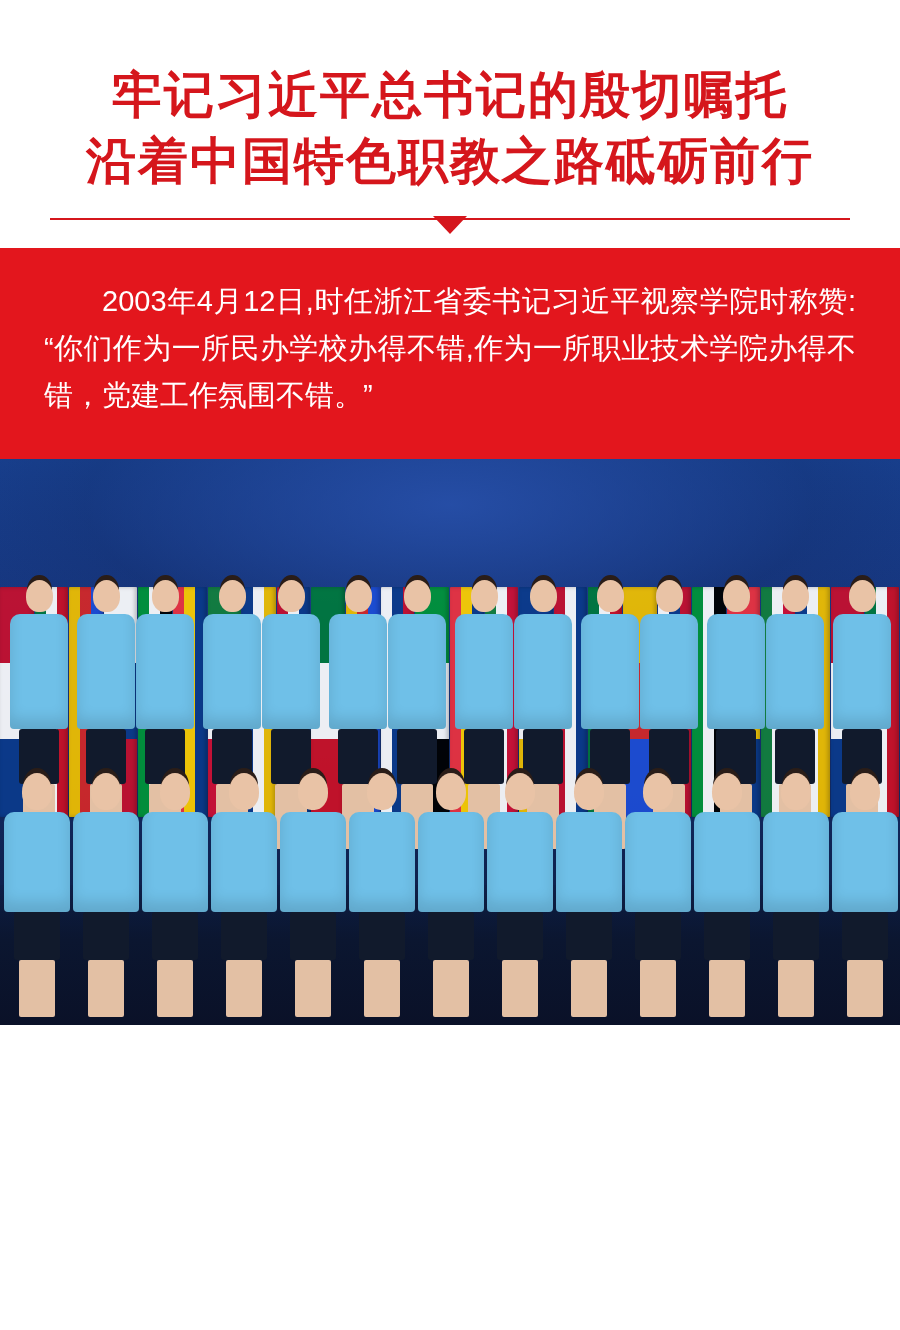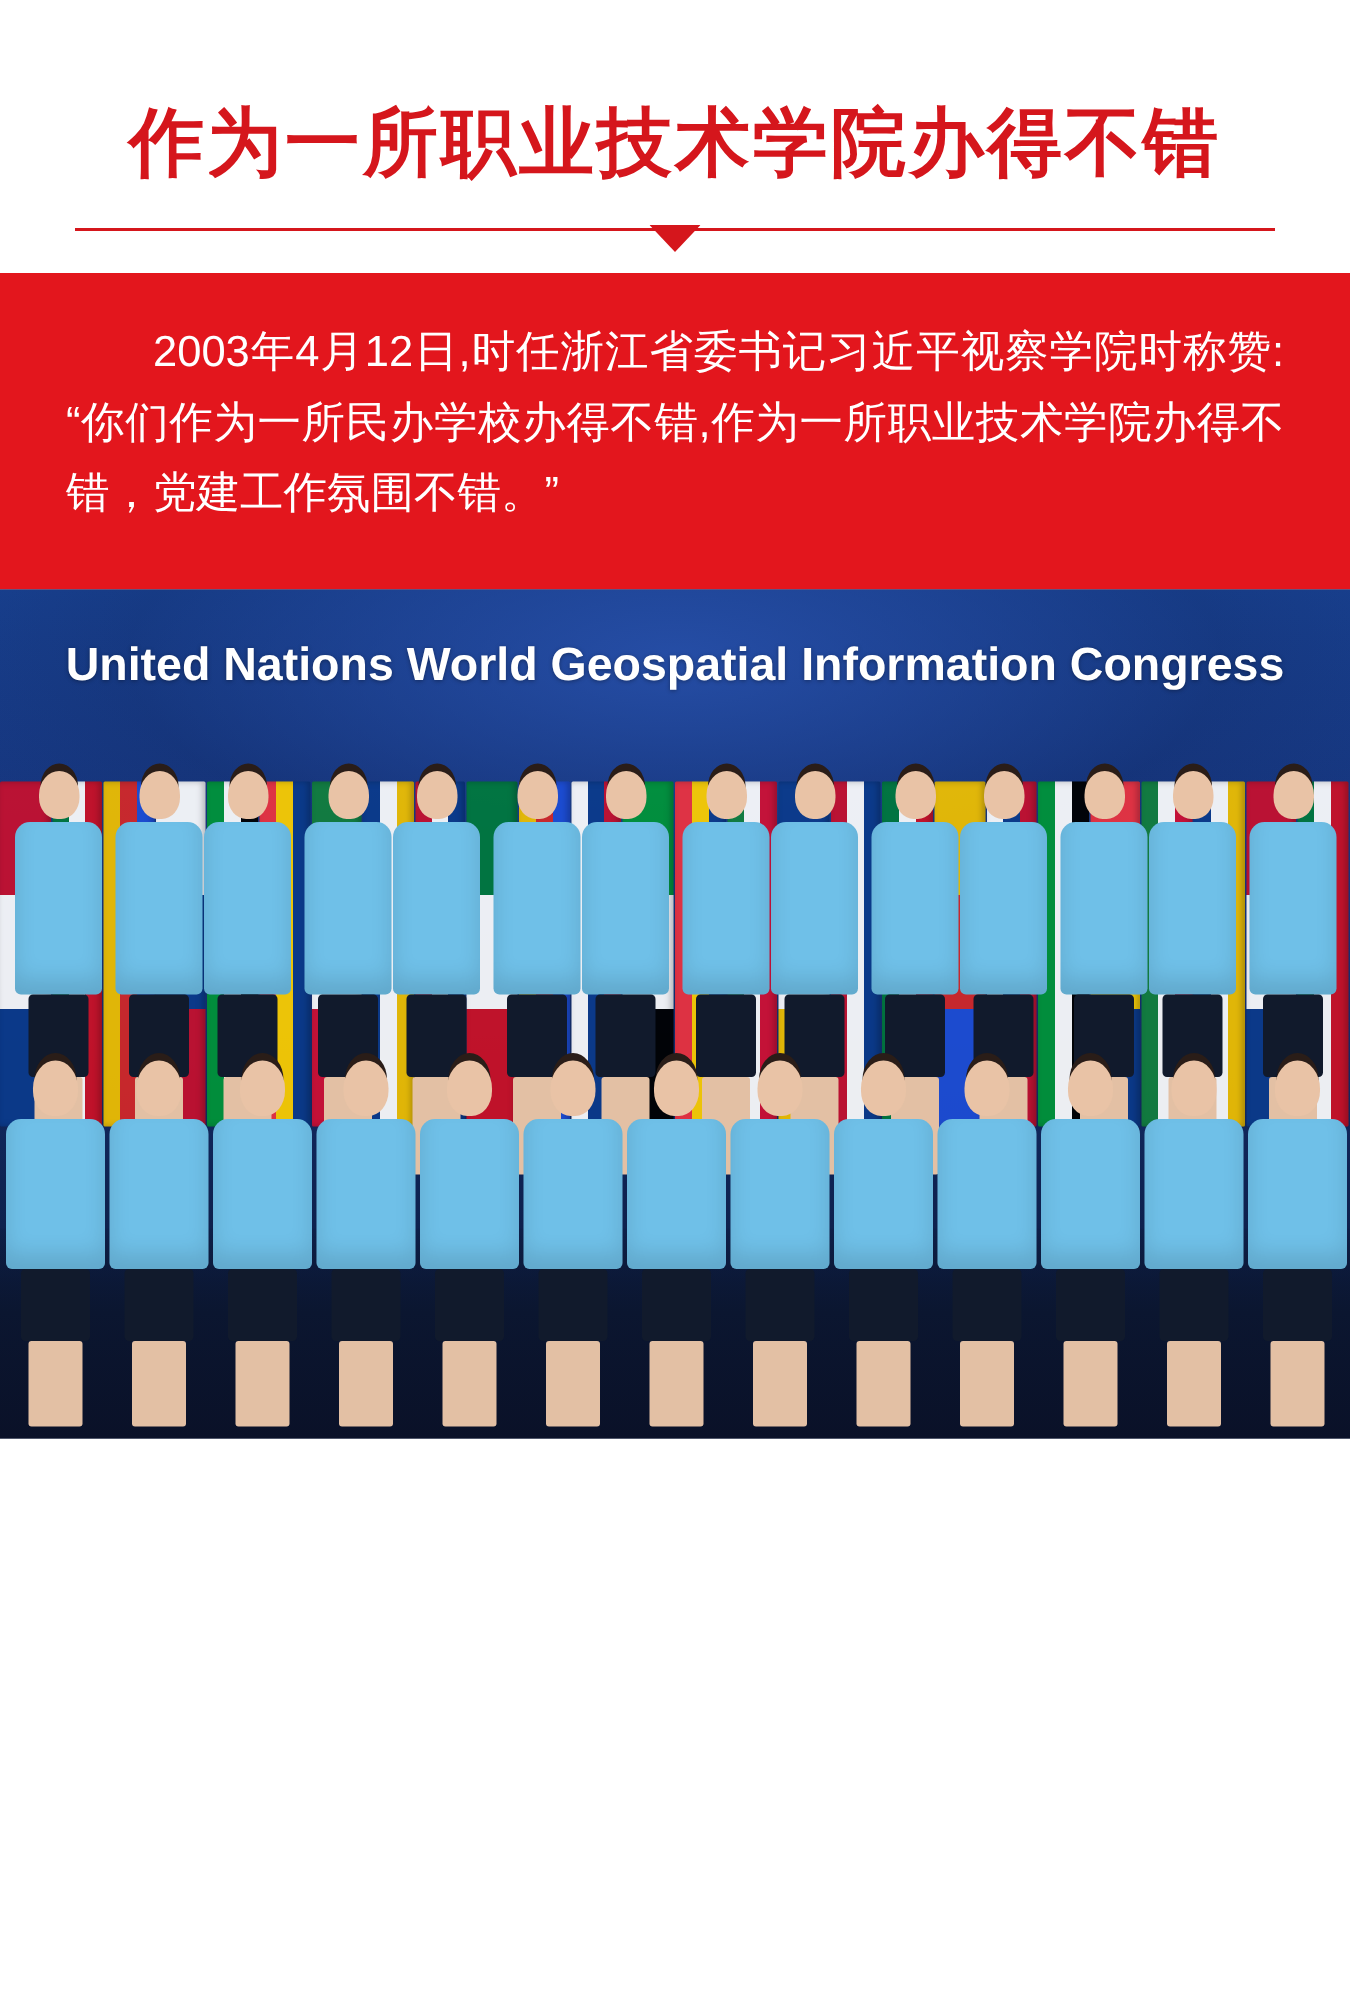--- a/index.html
+++ b/index.html
@@ -202,21 +202,22 @@
     background: #e3c0a4;
     border-radius: 2px;
   }
 </style>
 </head>
 <body>
 
 <div class="poster">
 
   <div class="headline">
-    <div class="headline-line">作为一所职业技术学院办得不错</div>
+    <div class="headline-line">牢记习近平总书记的殷切嘱托</div>
+    <div class="headline-line">沿着中国特色职教之路砥砺前行</div>
   </div>
 
   <div class="divider-wrap">
     <div class="divider-line"></div>
     <div class="chevron">
       <svg width="34" height="20" viewBox="0 0 34 20" aria-hidden="true">
         <polygon points="0,0 34,0 17,18" fill="#d5161c"></polygon>
       </svg>
     </div>
   </div>
@@ -250,21 +251,20 @@
         <div class="flag" style="background: linear-gradient(rgb(242, 194, 0) 0px, rgb(242, 194, 0) 33%, rgb(214, 40, 40) 33%, rgb(214, 40, 40) 66%, rgb(29, 78, 216) 66%, rgb(29, 78, 216) 100%);"></div>
         <div class="flag" style="background: linear-gradient(to right, rgb(255, 255, 255) 0px, rgb(255, 255, 255) 33%, rgb(11, 59, 140) 33%, rgb(11, 59, 140) 66%, rgb(200, 16, 46) 66%, rgb(200, 16, 46) 100%);"></div>
         <div class="flag" style="background: linear-gradient(to right, rgb(0, 150, 57) 0px, rgb(0, 150, 57) 33%, rgb(255, 255, 255) 33%, rgb(255, 255, 255) 66%, rgb(0, 0, 0) 66%, rgb(0, 0, 0) 100%);"></div>
         <div class="flag" style="background: linear-gradient(rgb(239, 51, 64) 0px, rgb(239, 51, 64) 33%, rgb(255, 209, 0) 33%, rgb(255, 209, 0) 66%, rgb(11, 59, 140) 66%, rgb(11, 59, 140) 100%);"></div>
         <div class="flag" style="background: linear-gradient(to right, rgb(18, 129, 61) 0px, rgb(18, 129, 61) 33%, rgb(255, 255, 255) 33%, rgb(255, 255, 255) 66%, rgb(210, 16, 52) 66%, rgb(210, 16, 52) 100%);"></div>
         <div class="flag" style="background: linear-gradient(to right, rgb(11, 59, 140) 0px, rgb(11, 59, 140) 33%, rgb(255, 255, 255) 33%, rgb(255, 255, 255) 66%, rgb(242, 194, 0) 66%, rgb(242, 194, 0) 100%);"></div>
         <div class="flag" style="background: linear-gradient(rgb(200, 16, 46) 0px, rgb(200, 16, 46) 33%, rgb(255, 255, 255) 33%, rgb(255, 255, 255) 66%, rgb(11, 59, 140) 66%, rgb(11, 59, 140) 100%);"></div>
         <div class="flag" style="background: linear-gradient(to right, rgb(0, 122, 61) 0px, rgb(0, 122, 61) 33%, rgb(255, 255, 255) 33%, rgb(255, 255, 255) 66%, rgb(206, 17, 38) 66%, rgb(206, 17, 38) 100%);"></div>
       </div>
     <div class="floor"></div>
-    <div class="congress-en">United Nations World Geospatial Information Congress</div>
     <div class="people" id="people-layer">
         <div class="person" style="left: 10px; bottom: 176px; width: 58px; z-index: 1;">
           <div class="p-head" style="width: 27px; height: 32px;"></div>
           <div class="p-body" style="height: 115px; background: rgb(111, 192, 232);"></div>
           <div class="p-skirt" style="height: 55px;"></div>
           <div class="p-legs" style="height: 65px;"></div>
         </div>
         <div class="person" style="left: 77px; bottom: 176px; width: 58px; z-index: 1;">
           <div class="p-head" style="width: 27px; height: 32px;"></div>
           <div class="p-body" style="height: 115px; background: rgb(111, 192, 232);"></div>

